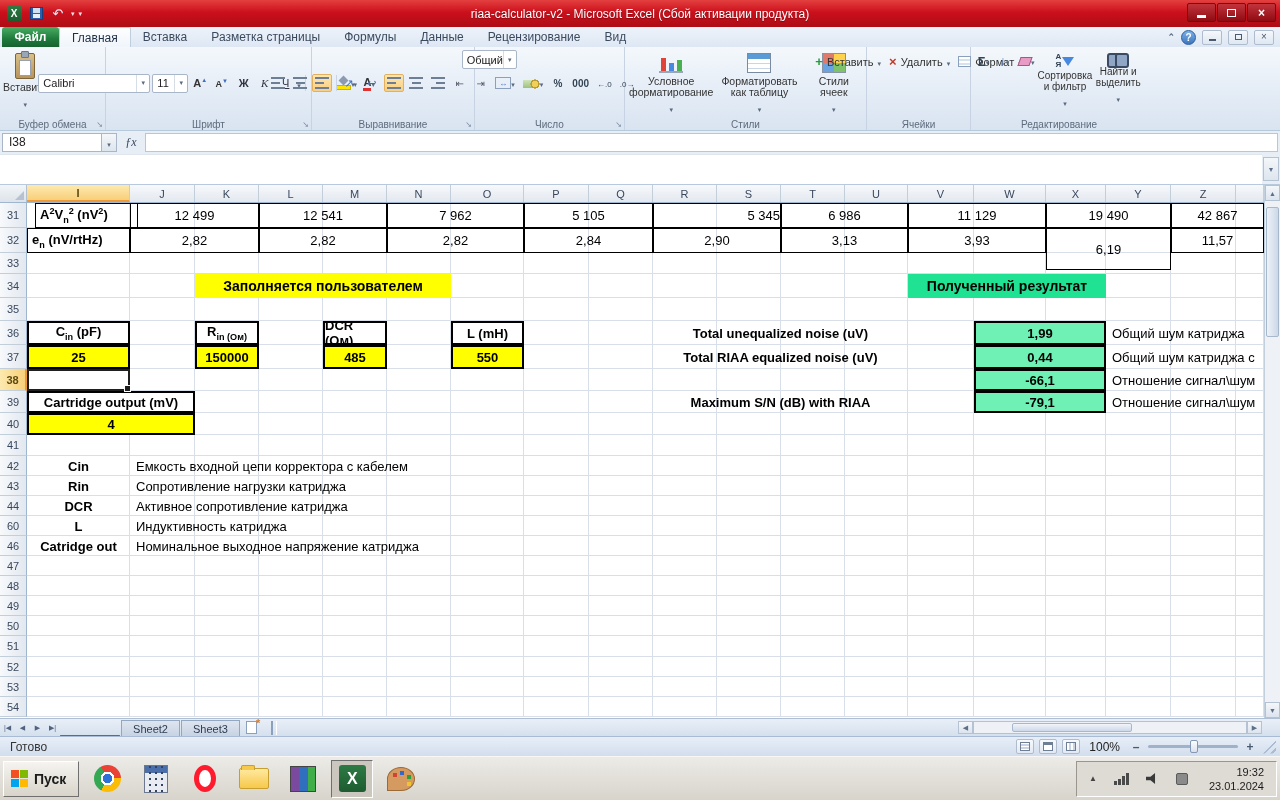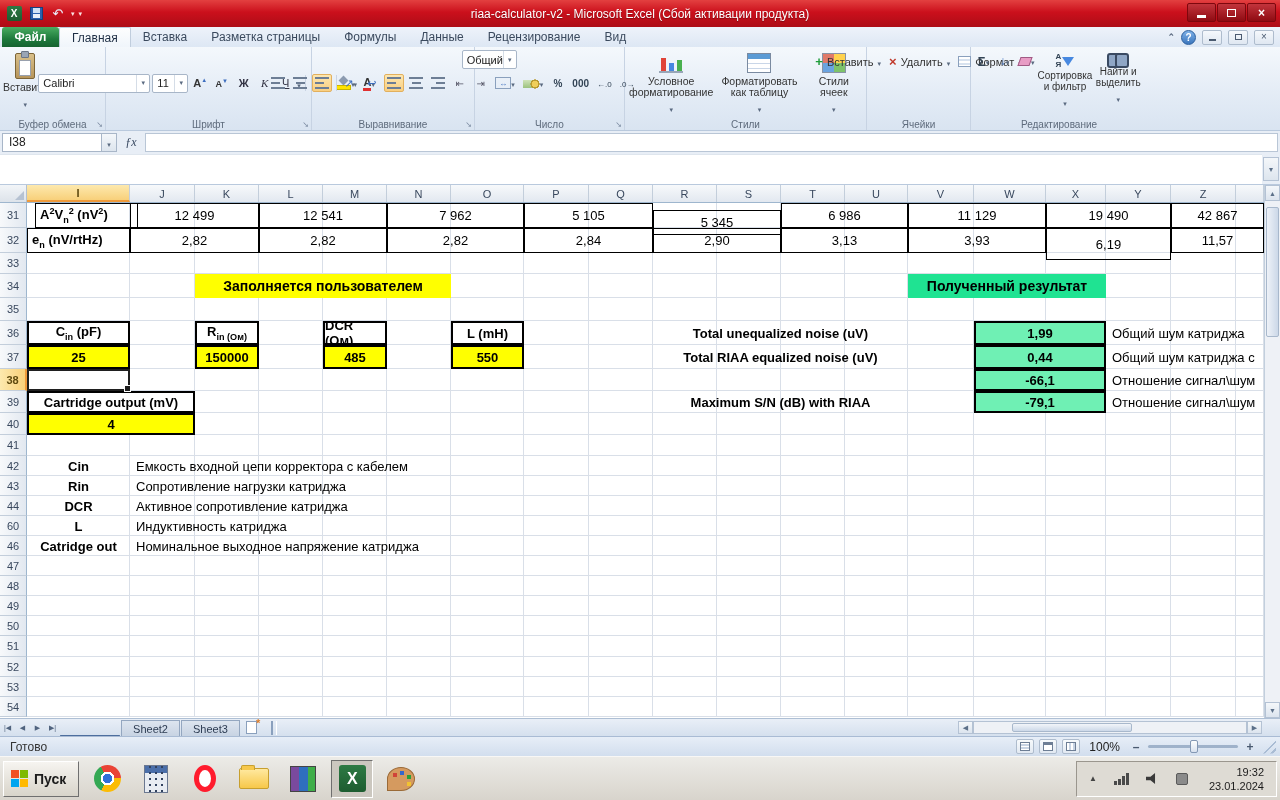--- a/index.html
+++ b/index.html
@@ -737,42 +737,42 @@
       </div>
       <div class="cell thin" style="left: 387px; top: 25px; width: 137px; height: 25px;">
         <span>2,82</span>
       </div>
       <div class="cell thin" style="left: 524px; top: 0px; width: 129px; height: 25px;">
         <span>5 105</span>
       </div>
       <div class="cell thin" style="left: 524px; top: 25px; width: 129px; height: 25px;">
         <span>2,84</span>
       </div>
-      <div class="cell thin" style="left: 653px; top: 7px; width: 128px; height: 25px;">
+      <div class="cell thin" style="left: 653px; top: 0px; width: 128px; height: 25px; justify-content: flex-end;">
         <span>5 345</span>
       </div>
       <div class="cell thin" style="left: 653px; top: 25px; width: 128px; height: 25px;">
         <span>2,90</span>
       </div>
       <div class="cell thin" style="left: 781px; top: 0px; width: 127px; height: 25px;">
         <span>6 986</span>
       </div>
       <div class="cell thin" style="left: 781px; top: 25px; width: 127px; height: 25px;">
         <span>3,13</span>
       </div>
       <div class="cell thin" style="left: 908px; top: 0px; width: 138px; height: 25px;">
         <span>11 129</span>
       </div>
       <div class="cell thin" style="left: 908px; top: 25px; width: 138px; height: 25px;">
         <span>3,93</span>
       </div>
       <div class="cell thin" style="left: 1046px; top: 0px; width: 125px; height: 25px;">
         <span>19 490</span>
       </div>
-      <div class="cell thin" style="left: 1046px; top: 25px; width: 125px; height: 32px;">
+      <div class="cell thin" style="left: 1046px; top: 25px; width: 125px; height: 42px;">
         <span>6,19</span>
       </div>
       <div class="cell thin" style="left: 1171px; top: 0px; width: 93px; height: 25px;">
         <span>42 867</span>
       </div>
       <div class="cell thin" style="left: 1171px; top: 25px; width: 93px; height: 25px;">
         <span>11,57</span>
       </div>
       <div class="cell banner-res" style="left: 908px; top: 71px; width: 198px; height: 24px;">
         <span>Полученный результат</span>

